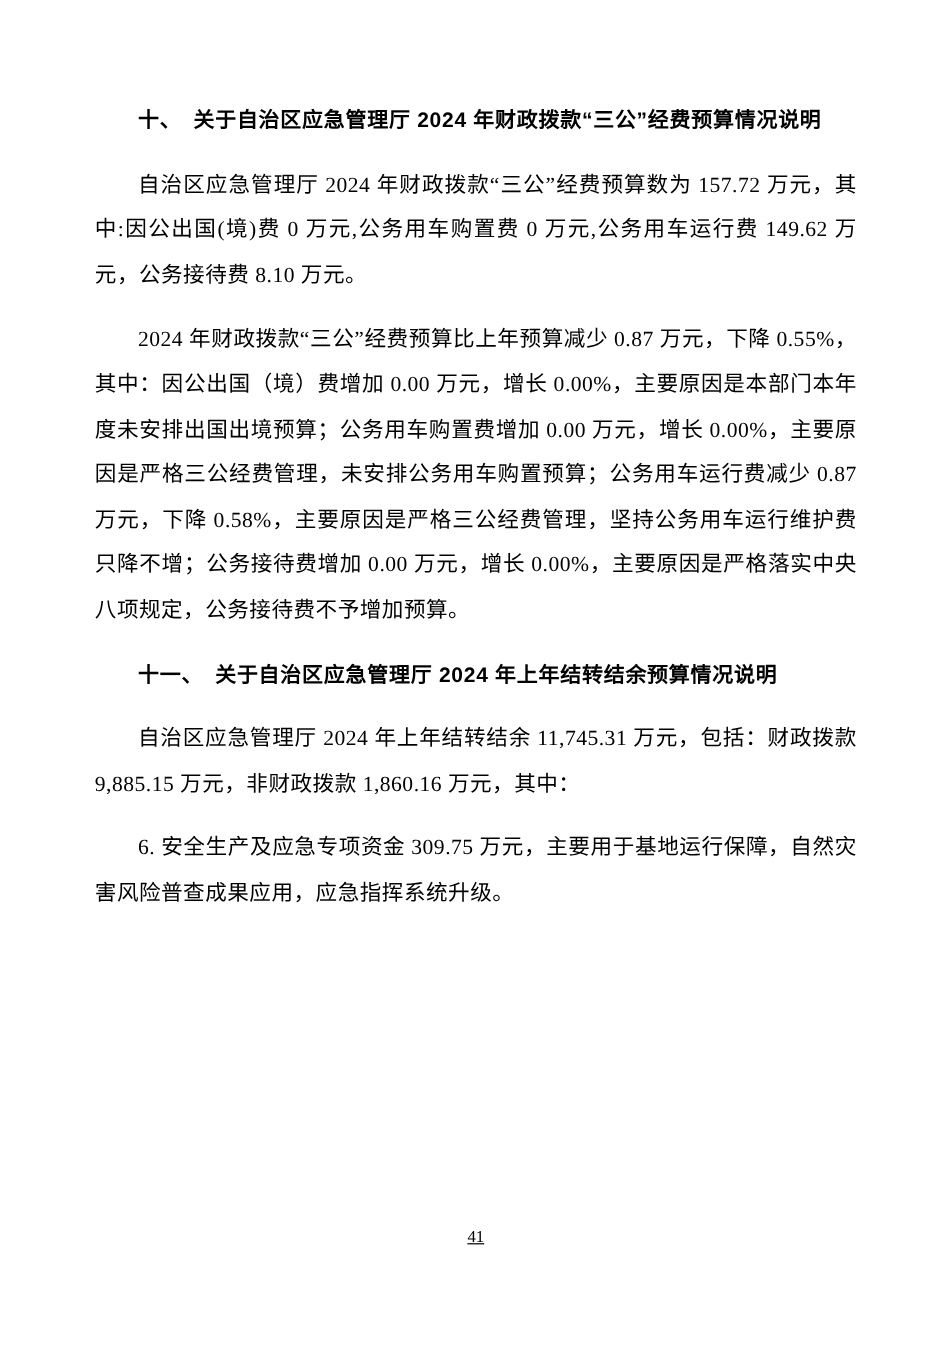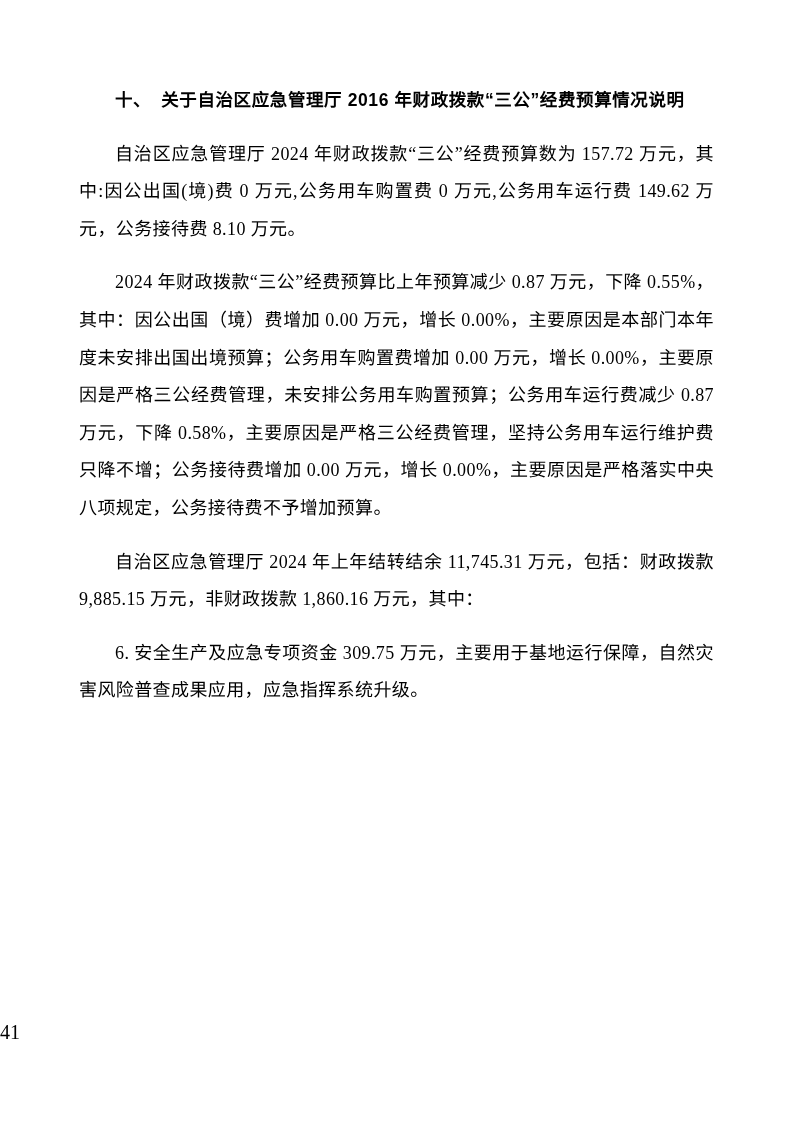--- a/index.html
+++ b/index.html
@@ -43,38 +43,43 @@
   }
   .content p {
     margin: 16px;
     text-indent: 2em;
   }
   .page-number {
     position: absolute;
     left: 0;
     width: 100%;
     top: 1022px;
-    text-align: left;
+    text-align: center;
     font-family: "Liberation Serif", "DejaVu Serif", serif;
-    font-size: 20px;
+    font-size: 14px;
     line-height: 20px;
+    text-decoration: underline;
   }
 </style>
 </head>
 <body>
 
 <div class="page">
   <div class="content">
 
     <div class="section-heading">
       <span class="hnum">十、</span>
-      <span class="htext">关于自治区应急管理厅 2016 年财政拨款“三公”经费预算情况说明</span>
+      <span class="htext">关于自治区应急管理厅 2024 年财政拨款“三公”经费预算情况说明</span>
     </div>
     <p>自治区应急管理厅 2024 年财政拨款“三公”经费预算数为 157.72 万元，其中:因公出国(境)费 0 万元,公务用车购置费 0 万元,公务用车运行费 149.62 万元，公务接待费 8.10 万元。</p>
     <p>2024 年财政拨款“三公”经费预算比上年预算减少 0.87 万元，下降 0.55%，其中：因公出国（境）费增加 0.00 万元，增长 0.00%，主要原因是本部门本年度未安排出国出境预算；公务用车购置费增加 0.00 万元，增长 0.00%，主要原因是严格三公经费管理，未安排公务用车购置预算；公务用车运行费减少 0.87 万元，下降 0.58%，主要原因是严格三公经费管理，坚持公务用车运行维护费只降不增；公务接待费增加 0.00 万元，增长 0.00%，主要原因是严格落实中央八项规定，公务接待费不予增加预算。</p>
 
+    <div class="section-heading">
+      <span class="hnum">十一、</span>
+      <span class="htext">关于自治区应急管理厅 2024 年上年结转结余预算情况说明</span>
+    </div>
     <p>自治区应急管理厅 2024 年上年结转结余 11,745.31 万元，包括：财政拨款 9,885.15 万元，非财政拨款 1,860.16 万元，其中：</p>
     <p>6. 安全生产及应急专项资金 309.75 万元，主要用于基地运行保障，自然灾害风险普查成果应用，应急指挥系统升级。</p>
 
   </div>
 
   <div class="page-number">41</div>
 </div>
 
 </body></html>

